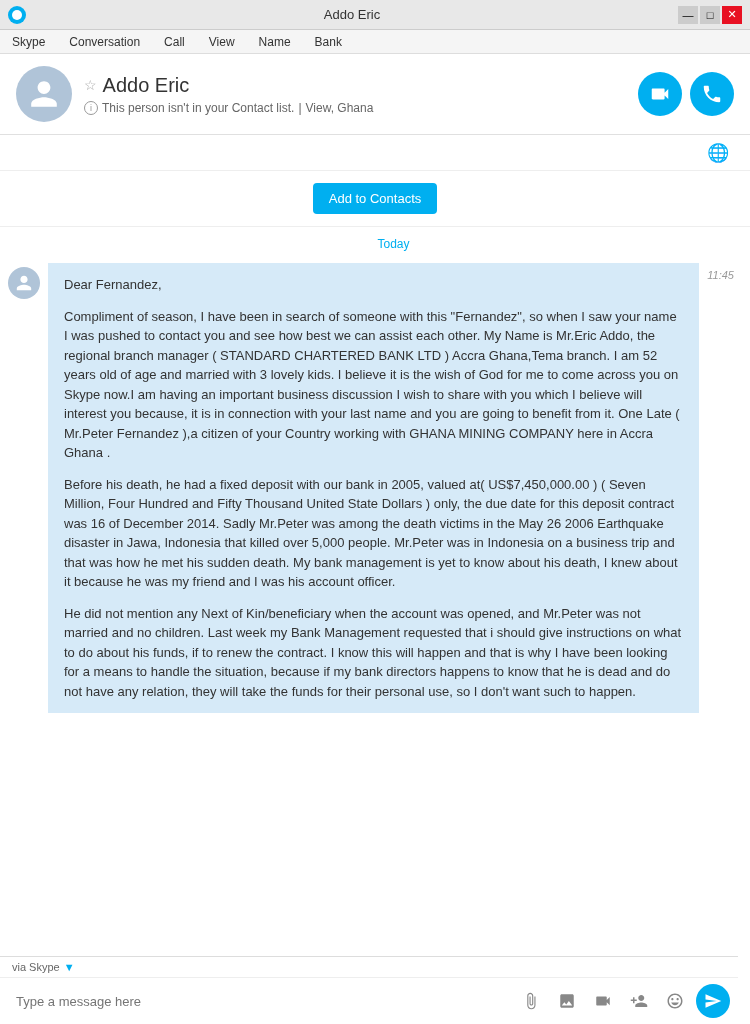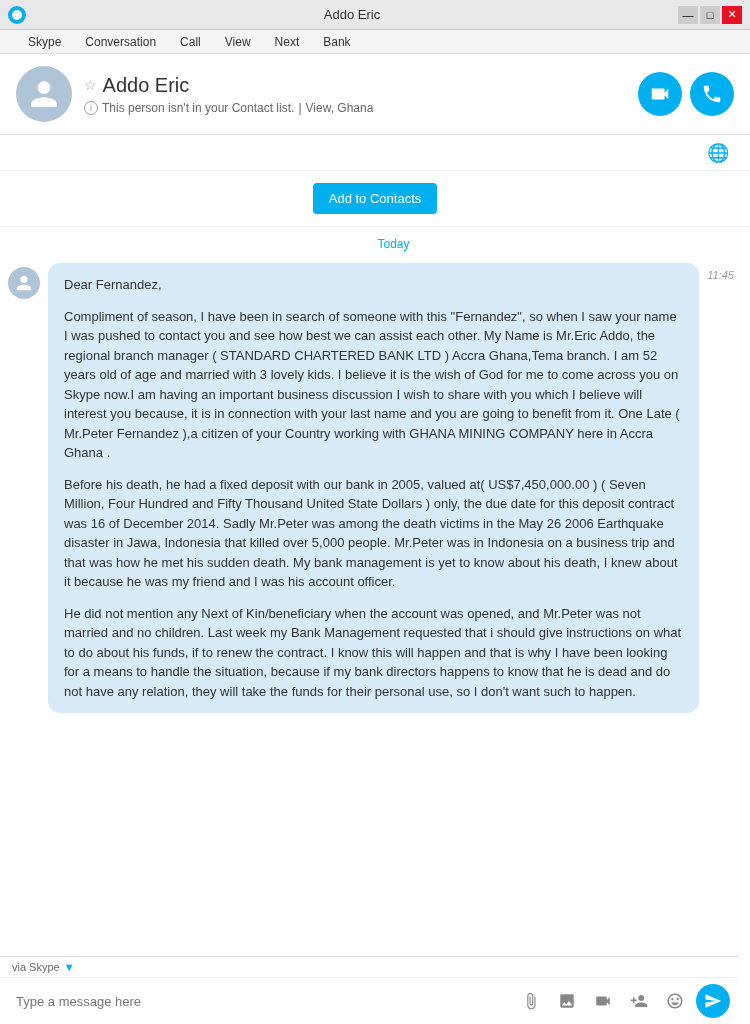--- a/index.html
+++ b/index.html
@@ -48,21 +48,21 @@
     .win-btn.close { background: #e81123; color: #fff; }
     .win-btn.maximize { background: #ccc; }
     .win-btn.minimize { background: #ccc; }
 
     
     .menu-bar {
       background: #f5f5f5;
       height: 24px;
       display: flex;
       align-items: center;
-      padding: 0 24px;
+      padding: 0 8px;
       border-bottom: 1px solid #ddd;
       gap: 16px;
     }
     .menu-item {
       font-size: 12px;
       color: #333;
       cursor: pointer;
       padding: 2px 4px;
     }
 
@@ -169,21 +169,21 @@
     }
     .message-avatar {
       width: 32px; height: 32px;
       border-radius: 50%;
       background: #b0c4d8;
       display: flex; align-items: center; justify-content: center;
       flex-shrink: 0; margin-top: 4px;
     }
     .message-bubble {
       background: #d6eaf8;
-      border-radius: 12px;
+      border-radius: 0;
       padding: 12px 16px;
       flex: 1;
       font-size: 13px;
       line-height: 1.5;
       color: #333;
     }
     .message-time {
       font-size: 11px;
       color: #999;
       margin-left: auto;
@@ -253,21 +253,21 @@
     <button class="win-btn maximize">□</button>
     <button class="win-btn close">✕</button>
   </div>
 </div>
 
 <div class="menu-bar">
   <span class="menu-item">Skype</span>
   <span class="menu-item">Conversation</span>
   <span class="menu-item">Call</span>
   <span class="menu-item">View</span>
-  <span class="menu-item">Next</span>
+  <span class="menu-item">Name</span>
   <span class="menu-item">Bank</span>
 </div>
 
 <div class="profile-header">
   <div class="avatar">
     <svg width="32" height="32" viewBox="0 0 24 24" fill="#fff">
       <path d="M12 12c2.7 0 4.8-2.1 4.8-4.8S14.7 2.4 12 2.4 7.2 4.5 7.2 7.2 9.3 12 12 12zm0 2.4c-3.2 0-9.6 1.6-9.6 4.8v2.4h19.2v-2.4c0-3.2-6.4-4.8-9.6-4.8z"></path>
     </svg>
   </div>
   <div class="profile-info">

